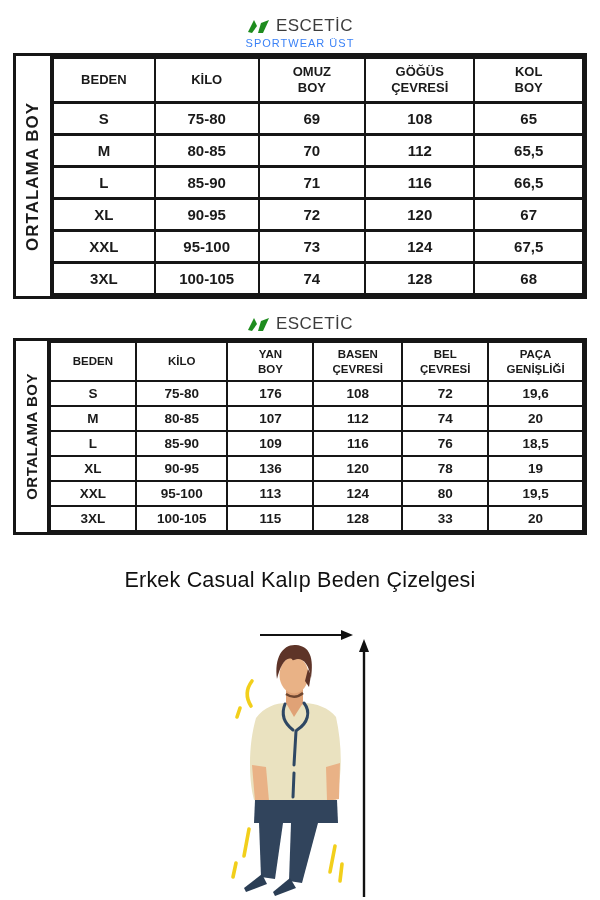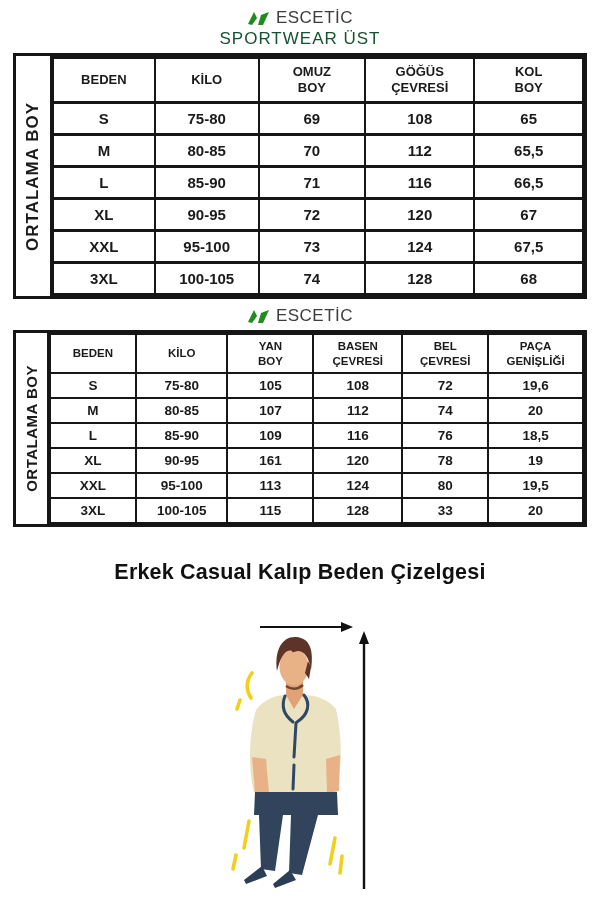--- a/index.html
+++ b/index.html
@@ -2,26 +2,26 @@
 <html><head>
 <meta charset="utf-8">
 <style>
   * { margin:0; padding:0; box-sizing:border-box; }
   html,body { width:600px; height:900px; background:#ffffff; overflow:hidden;
               font-family:"Liberation Sans", sans-serif; color:#1a1a1a; }
 
   .page { width:600px; height:900px; position:relative; }
 
   
-  .brand-block { text-align:center; }
+  .brand-block { text-align:center;margin-top:8px; }
   .brand-block.first { padding-top:8px; }
   .brand-block.second { padding-top:7px; }
   .brand-row { display:flex; align-items:center; justify-content:center; gap:5px; }
   .brand-name { font-size:17px; letter-spacing:.5px; color:#3c3c3c; }
-  .brand-sub  { font-size:17px; letter-spacing:1px; color:#14532d; margin-top:1px; }
+  .brand-sub  { font-size:11px; letter-spacing:1px; color:#3b82f6; margin-top:1px; }
   .logo-svg { display:block; }
 
   
   .size-table-wrap { display:flex; margin:4px 13px 0 13px; border:3px solid #161616; background:#fff; }
   .side-label { display:flex; align-items:center; justify-content:center; border-right:2px solid #161616; }
   .size-table-wrap.t1 .side-label { flex:0 0 36px; }
   .size-table-wrap.t2 .side-label { flex:0 0 33px; }
   .side-label span { writing-mode:vertical-rl; transform:rotate(180deg);
                      font-weight:bold; white-space:nowrap; }
   .t1 .side-label span { font-size:17px; letter-spacing:1px; }
@@ -38,21 +38,21 @@
   .t1 col.c-beden { width:19.2%; } .t1 col.c-kilo { width:19.6%; }
   .t1 col.c3 { width:20.1%; } .t1 col.c4 { width:20.6%; } .t1 col.c5 { width:20.5%; }
 
   .t2 th { height:39px; font-size:11.5px; }
   .t2 td { height:25px; font-size:13.5px; }
   .t2 col.c-beden { width:16.1%; } .t2 col.c-kilo { width:17.2%; }
   .t2 col.c3 { width:16.1%; } .t2 col.c4 { width:16.7%; }
   .t2 col.c5 { width:16.1%; } .t2 col.c6 { width:17.8%; }
 
   
-  .caption { text-align:center; font-size:21.5px; font-weight:bold; color:#111;
+  .caption { text-align:center; font-size:21.5px; font-weight:normal; color:#111;
              margin-top:33px; letter-spacing:.2px; }
 
   
   .figure-wrap { display:flex; justify-content:center; margin-top:22px; }
 </style>
 </head>
 <body>
 
 <div class="page">
 
@@ -176,21 +176,21 @@
             <th>BEL
 ÇEVRESİ</th>
             <th>PAÇA
 GENİŞLİĞİ</th>
           </tr>
       </thead>
       <tbody>
           <tr>
             <td>S</td>
             <td>75-80</td>
-            <td>105</td>
+            <td>176</td>
             <td>108</td>
             <td>72</td>
             <td>19,6</td>
           </tr>
           <tr>
             <td>M</td>
             <td>80-85</td>
             <td>107</td>
             <td>112</td>
             <td>74</td>
@@ -200,21 +200,21 @@
             <td>L</td>
             <td>85-90</td>
             <td>109</td>
             <td>116</td>
             <td>76</td>
             <td>18,5</td>
           </tr>
           <tr>
             <td>XL</td>
             <td>90-95</td>
-            <td>161</td>
+            <td>136</td>
             <td>120</td>
             <td>78</td>
             <td>19</td>
           </tr>
           <tr>
             <td>XXL</td>
             <td>95-100</td>
             <td>113</td>
             <td>124</td>
             <td>80</td>

